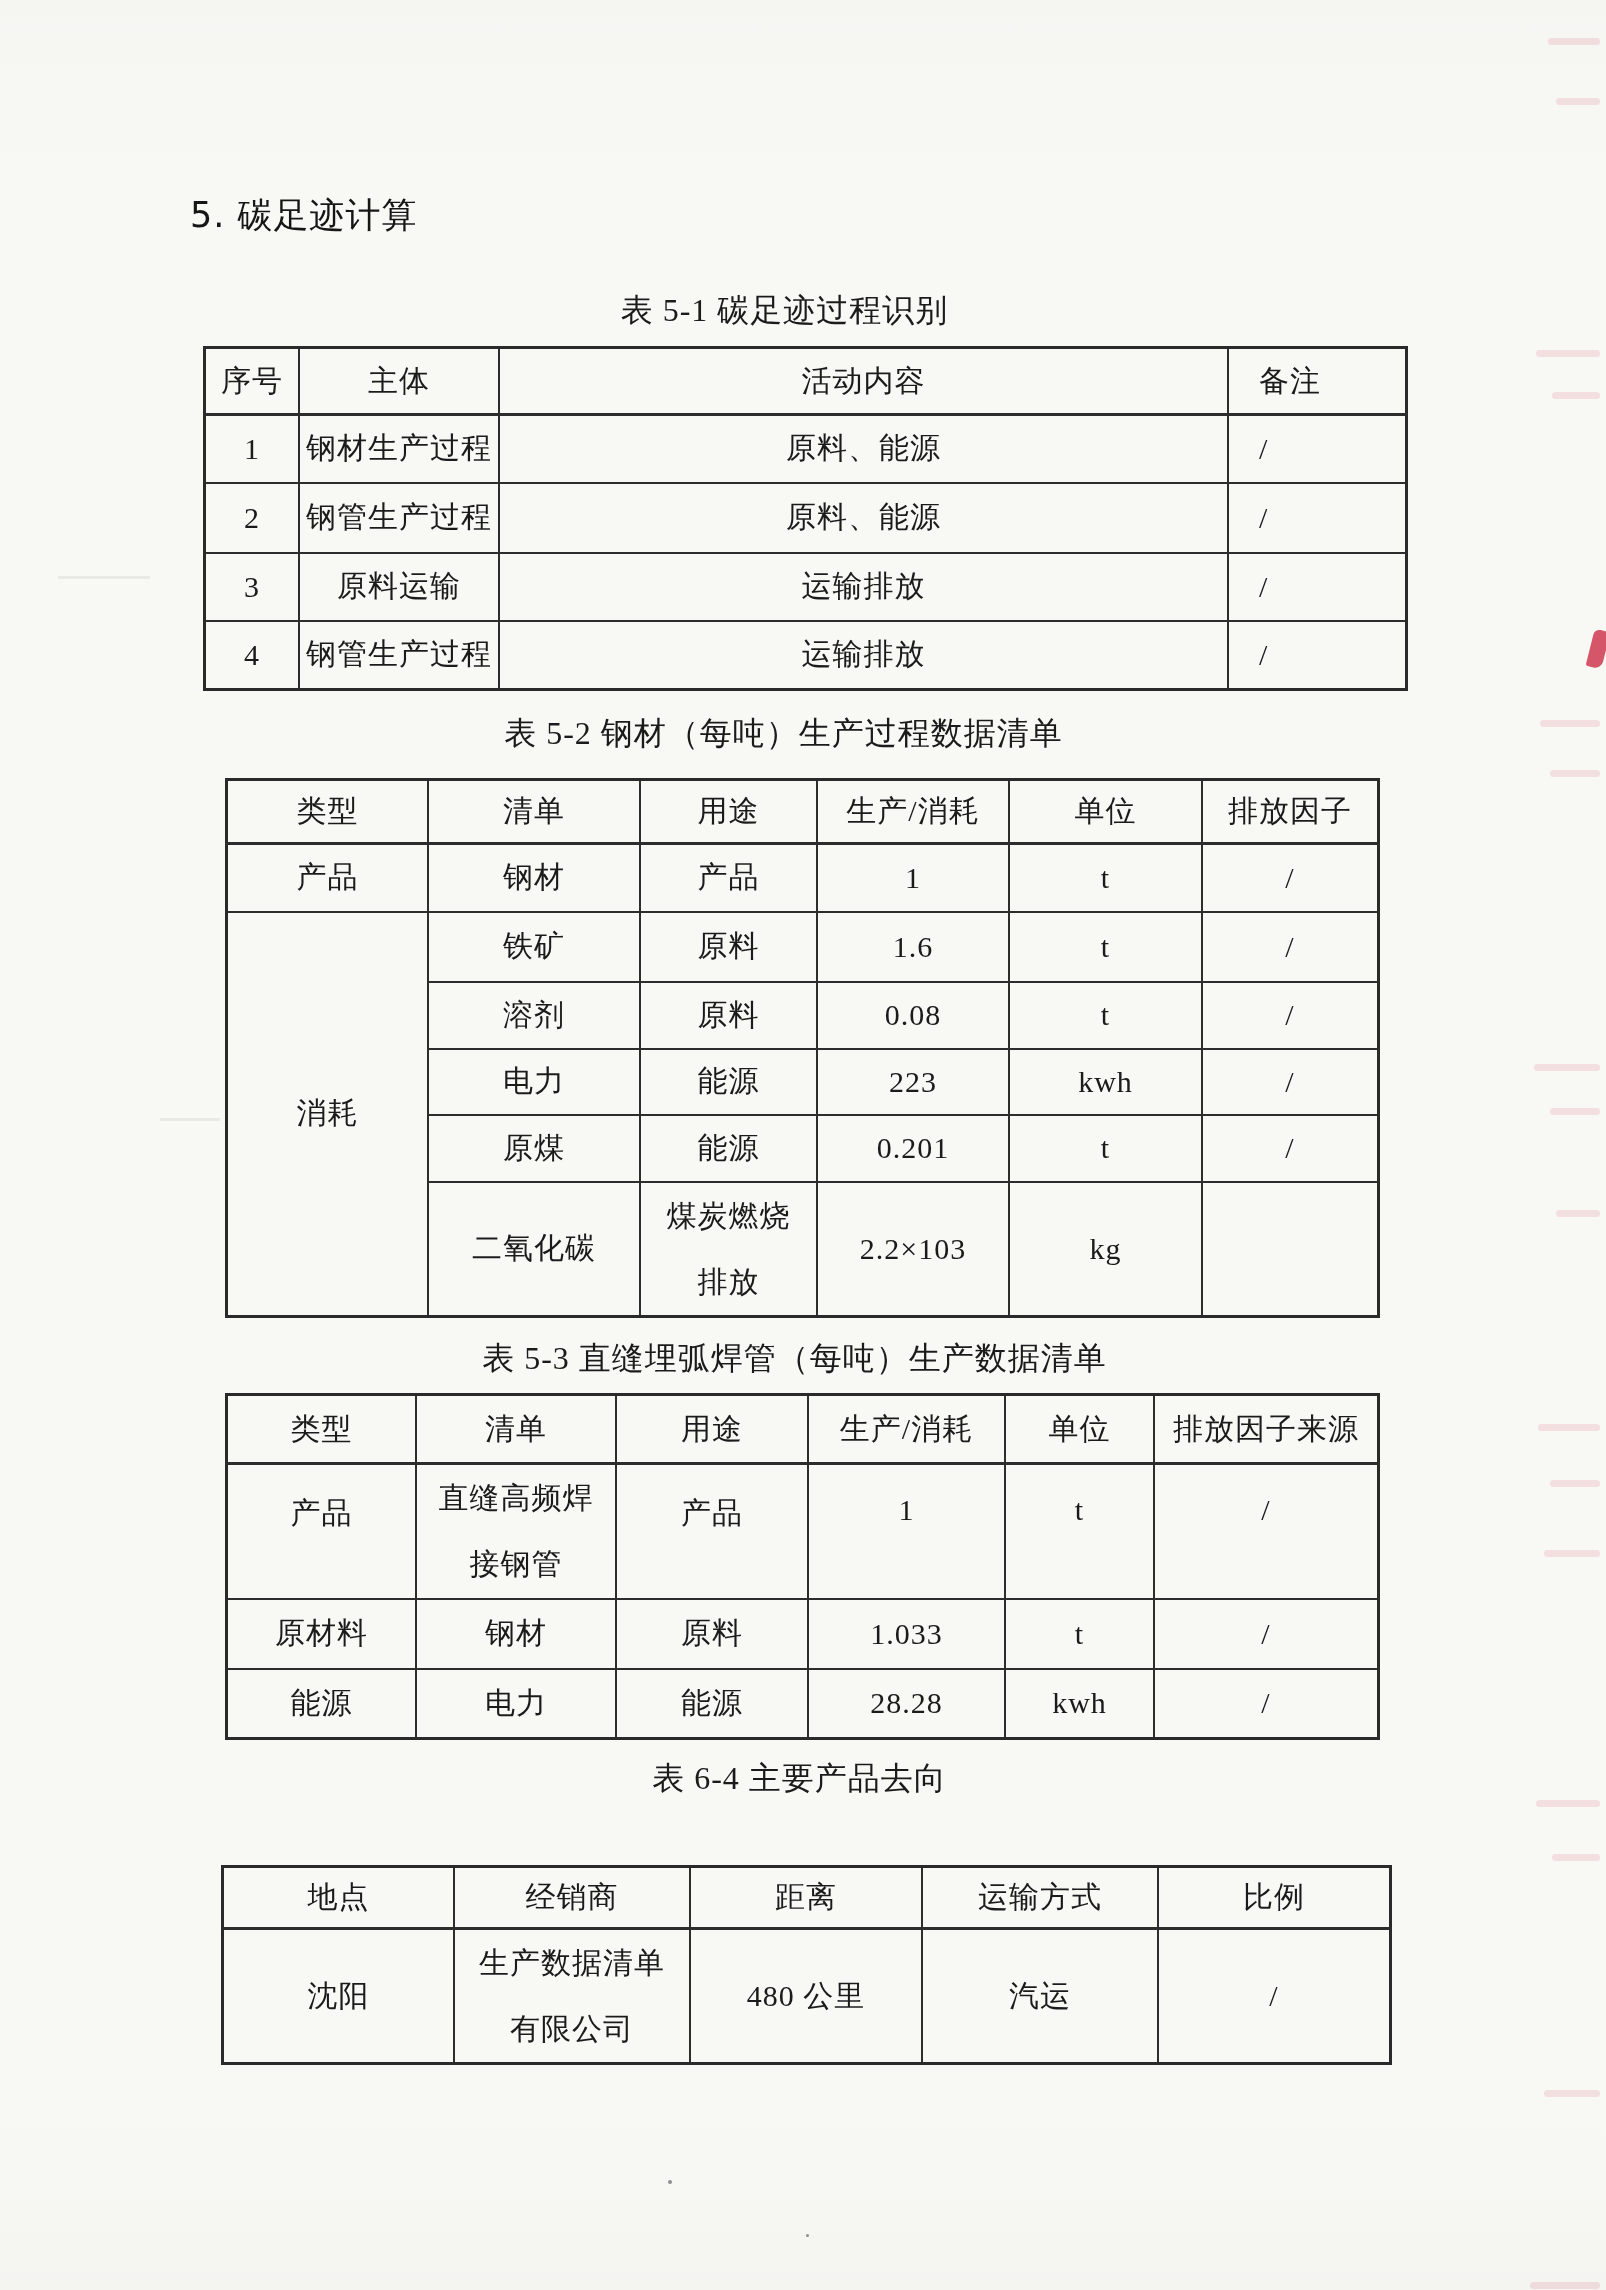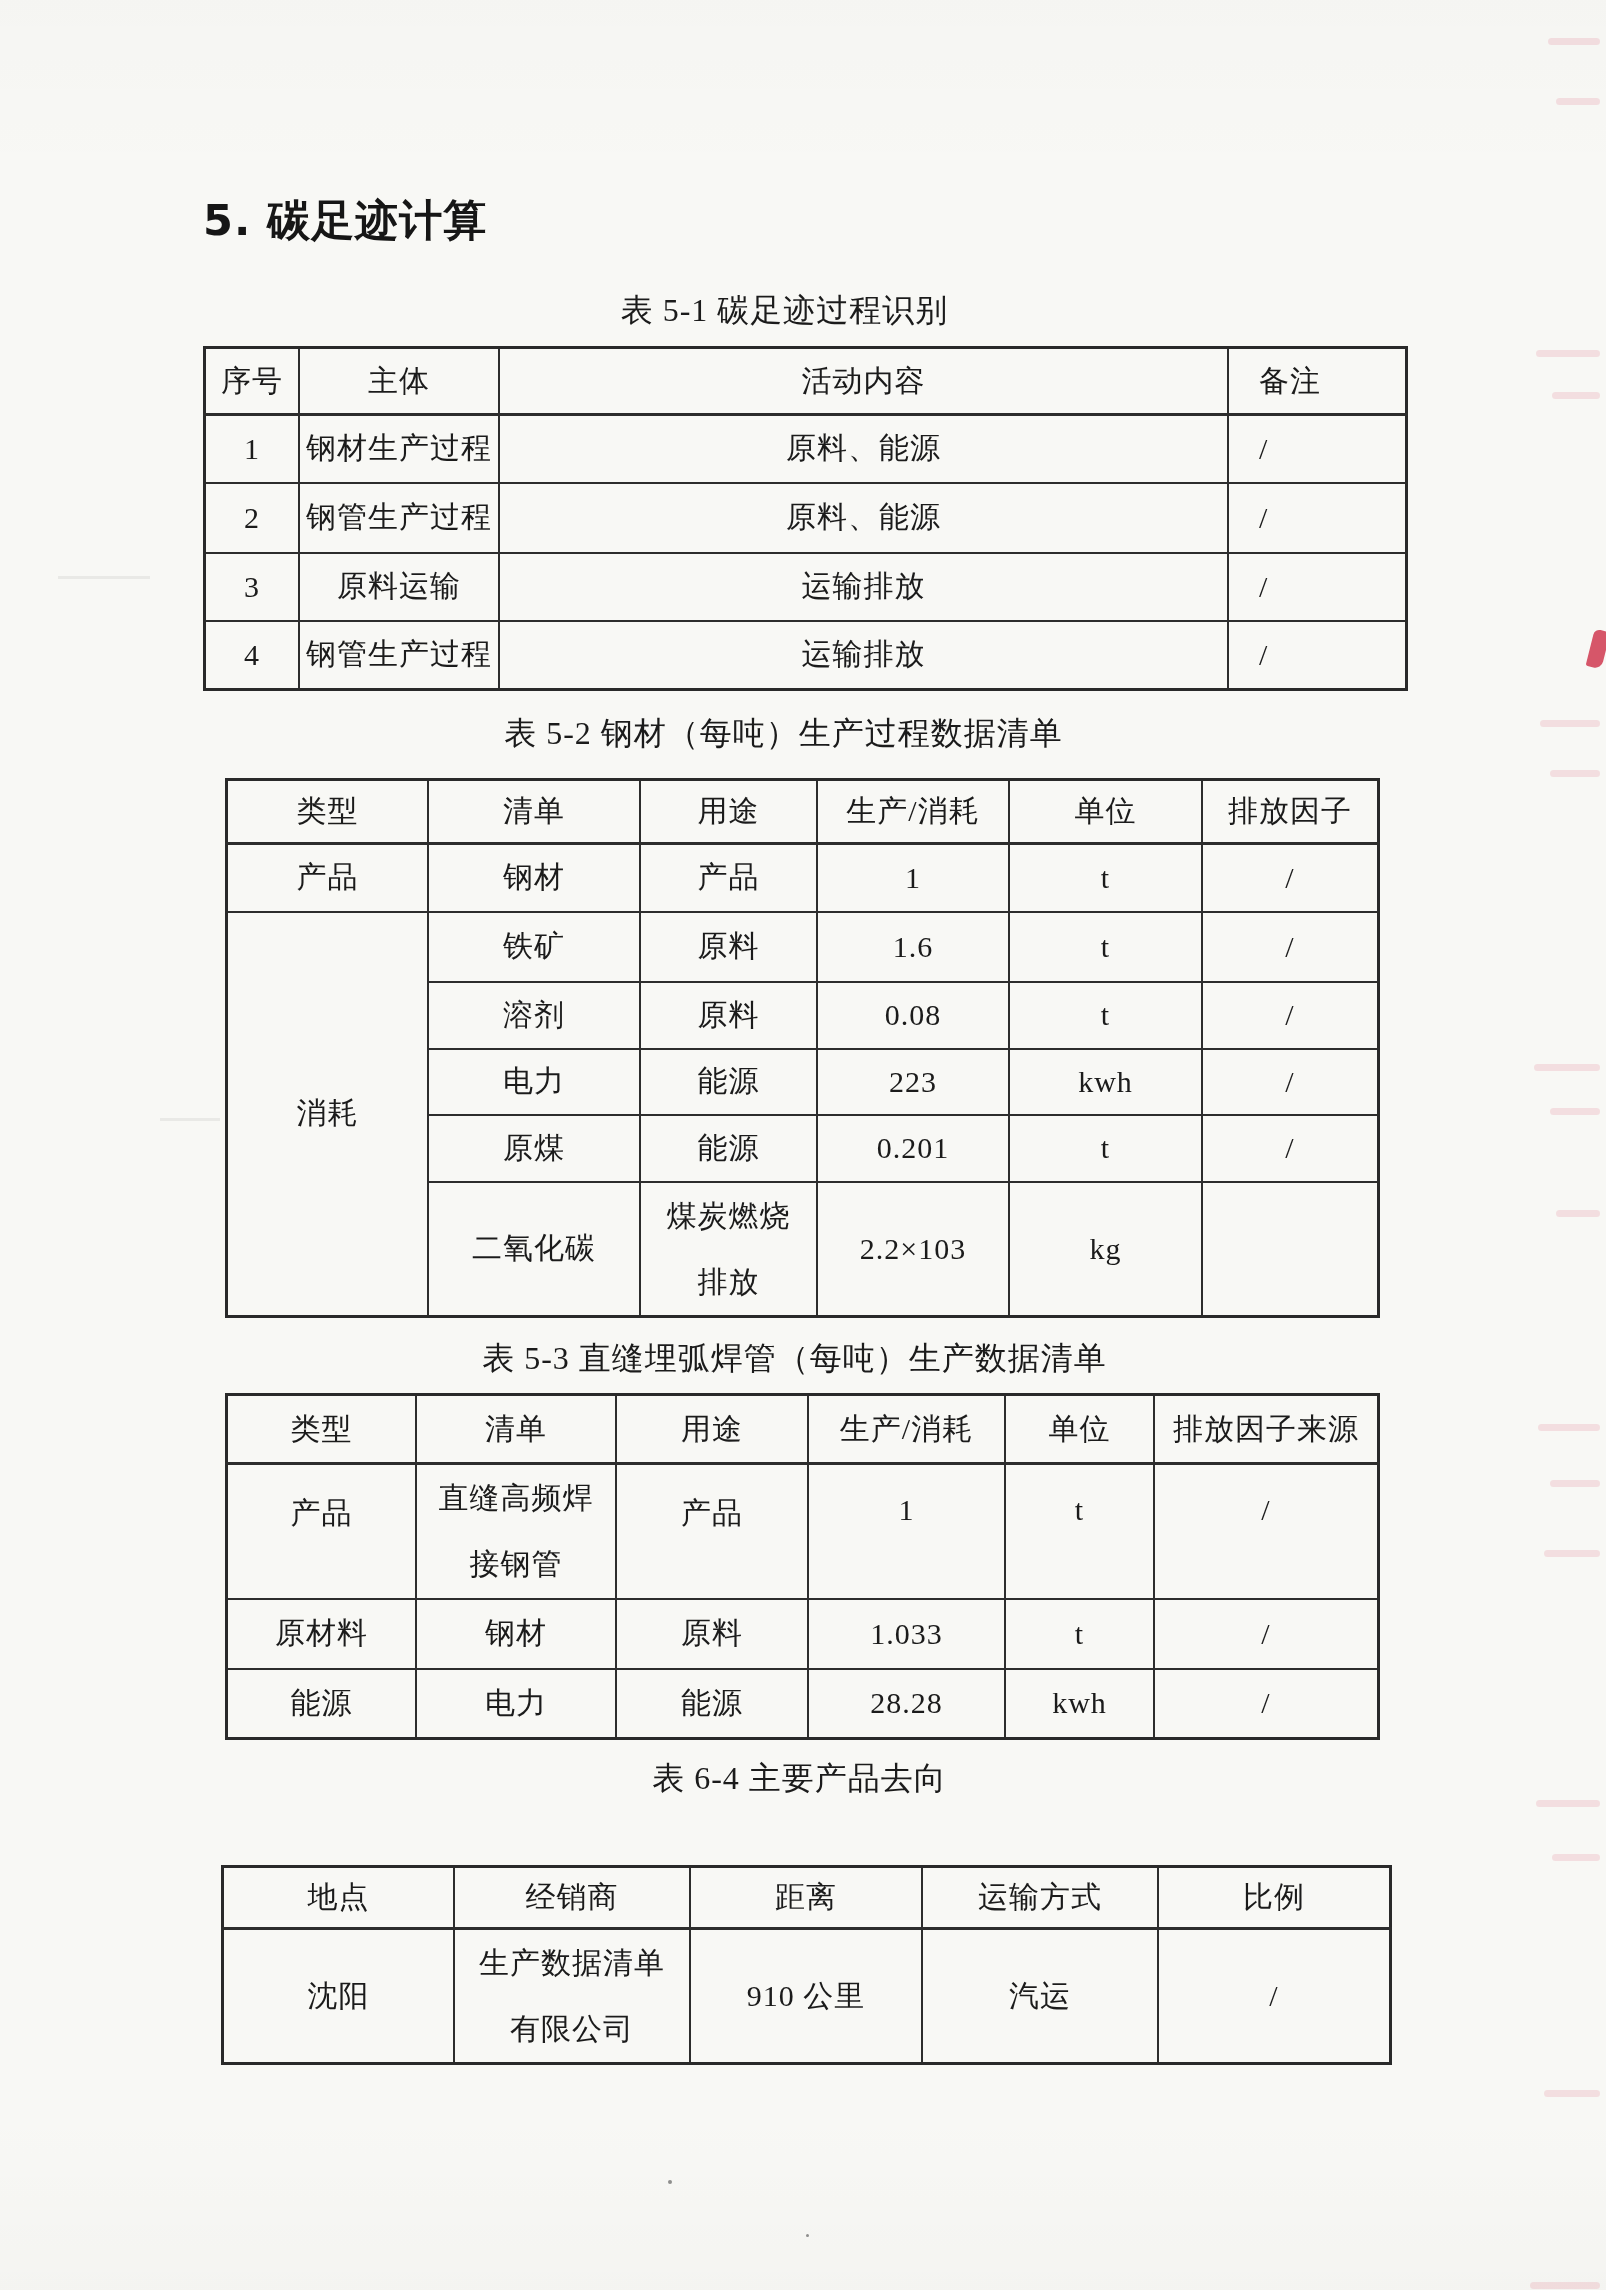--- a/index.html
+++ b/index.html
@@ -11,23 +11,23 @@
     overflow:hidden;
   }
   .page{
     position:relative;
     width:1606px;height:2290px;
     background:
       linear-gradient(180deg, rgba(0,0,0,0.012) 0%, rgba(0,0,0,0) 8%, rgba(0,0,0,0) 92%, rgba(0,0,0,0.015) 100%),
       #f8f8f5;
   }
   .heading{
-    position:absolute; left:203px; top:192px;
+    position:absolute; left:190px; top:192px;
     font-family:"DejaVu Sans","Liberation Sans",sans-serif;
-    font-weight:700; font-size:43px; letter-spacing:1px;
+    font-weight:400; font-size:35px; letter-spacing:1px;
     color:#161616;
   }
   .tbl-title{
     position:absolute;
     text-align:center;
     font-size:32px; letter-spacing:1px;
     color:#1b1b1b;
     white-space:nowrap;
   }
   table{
@@ -228,21 +228,21 @@
       <td class="c0">地点</td>
       <td class="c1">经销商</td>
       <td class="c2">距离</td>
       <td class="c3">运输方式</td>
       <td class="c4">比例</td>
     </tr>
     <tr style="height:134px;">
       <td>沈阳</td>
       <td class="prewrap">生产数据清单
 有限公司</td>
-      <td>910 公里</td>
+      <td>480 公里</td>
       <td>汽运</td>
       <td>/</td>
     </tr>
   </tbody>
     </table>
 
   <div class="red-mark"></div>
   <div class="streak" style="left:1548px; top:38px;  width:52px;"></div>
   <div class="streak" style="left:1556px; top:98px;  width:44px;"></div>
   <div class="streak" style="left:1536px; top:350px; width:64px;"></div>

